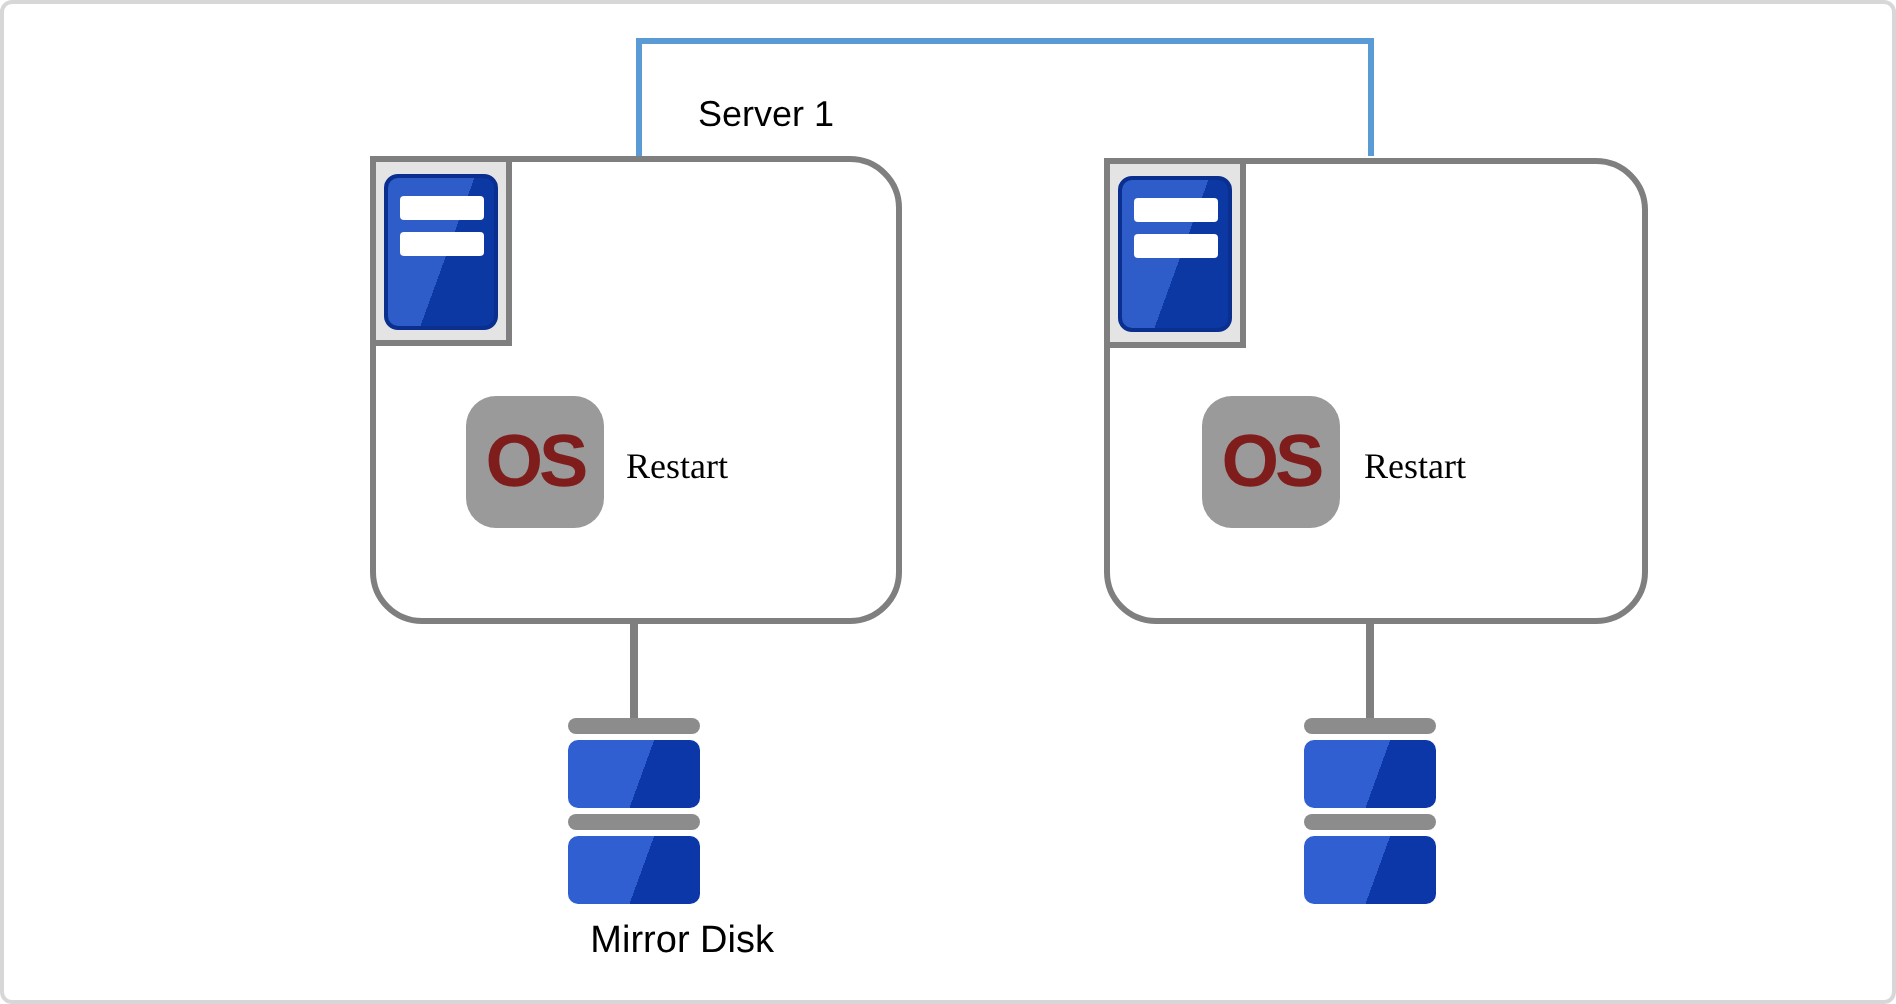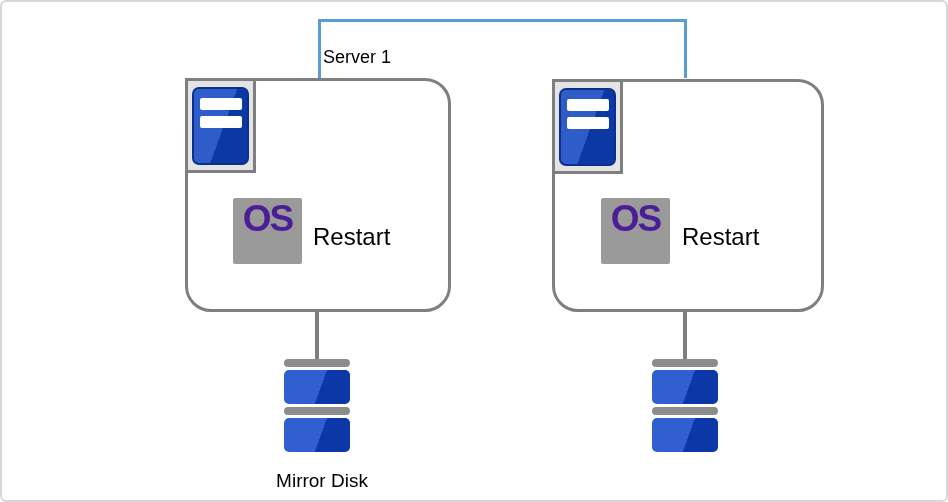--- a/index.html
+++ b/index.html
@@ -24,20 +24,21 @@
     width: 369px; height: 59px;
     border-top: 3px solid #5B9BD5;
     border-left: 3px solid #5B9BD5;
     border-right: 3px solid #5B9BD5;
   }
 
   
   .server-label {
     position: absolute;
     width: 120px;
+    text-align: center;
     font-size: 18px;
     color: #000;
   }
   .server-label.s1 { left: 321px; top: 45px; }
   .server-label.s2 { left: 686px; top: 46px; }
 
   
   .server-box {
     position: absolute;
     background: #ffffff;
@@ -74,35 +75,37 @@
     background: #ffffff;
     border-radius: 2px;
     margin-bottom: 6px;
   }
 
   
   .os-badge {
     position: absolute;
     width: 69px; height: 66px;
     background: #9A9A9A;
-    border-radius: 2px;
-    display: flex;
+    border-radius: 15px;
+    display: flex;
+    align-items: center;
     justify-content: center;
     font-size: 37px;
     font-weight: bold;
     letter-spacing: -2px;
-    color: #4c1d95;
+    color: #7f1d1d;
   }
   .os-badge.s1 { left: 231px; top: 196px; }
   .os-badge.s2 { left: 599px; top: 196px; }
 
   .restart-label {
     position: absolute;
-    font-size: 24px;
+    font-size: 18px;
     color: #000;
+    font-family: Liberation Serif, serif;
   }
   .restart-label.s1 { left: 311px; top: 221px; }
   .restart-label.s2 { left: 680px; top: 221px; }
 
   
   .disk-connector {
     position: absolute;
     width: 4px; height: 51px;
     top: 308px;
     background: #7F7F7F;
@@ -130,24 +133,23 @@
     width: 66px; height: 34px;
     border-radius: 5px;
     background: linear-gradient(110deg, #2F5FD0 0%, #2F5FD0 55%, #0B37A8 55%, #0B37A8 100%);
     margin-bottom: 3px;
   }
 
   .mirror-disk-label {
     position: absolute;
     left: 255px; top: 458px;
     width: 130px;
-    text-align: center;
+    text-align: right;
     font-size: 19px;
     color: #000;
-    margin-top: 10px;
   }
 </style>
 </head>
 <body>
 
 <div class="canvas">
 
   <div class="interconnect"></div>
 
   <div class="server-label s1">Server 1</div>

